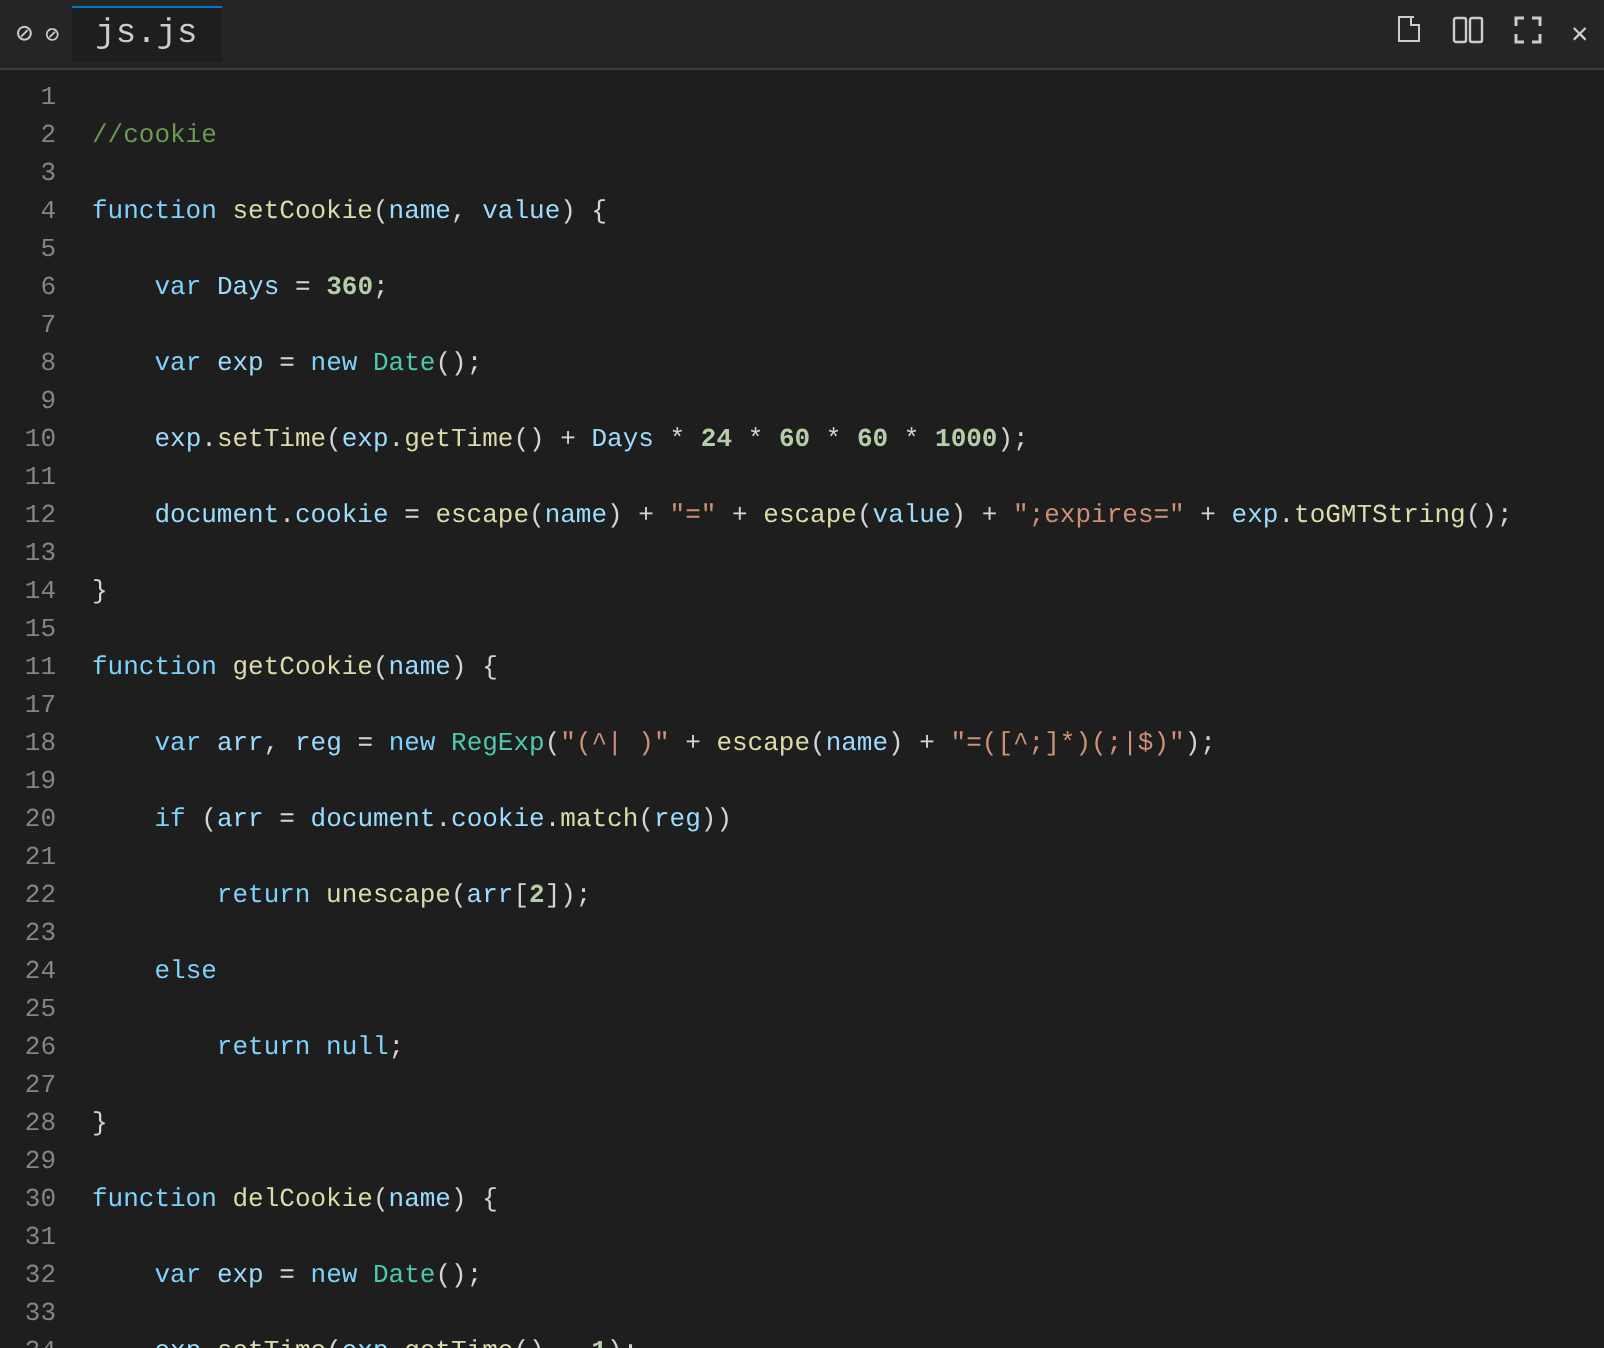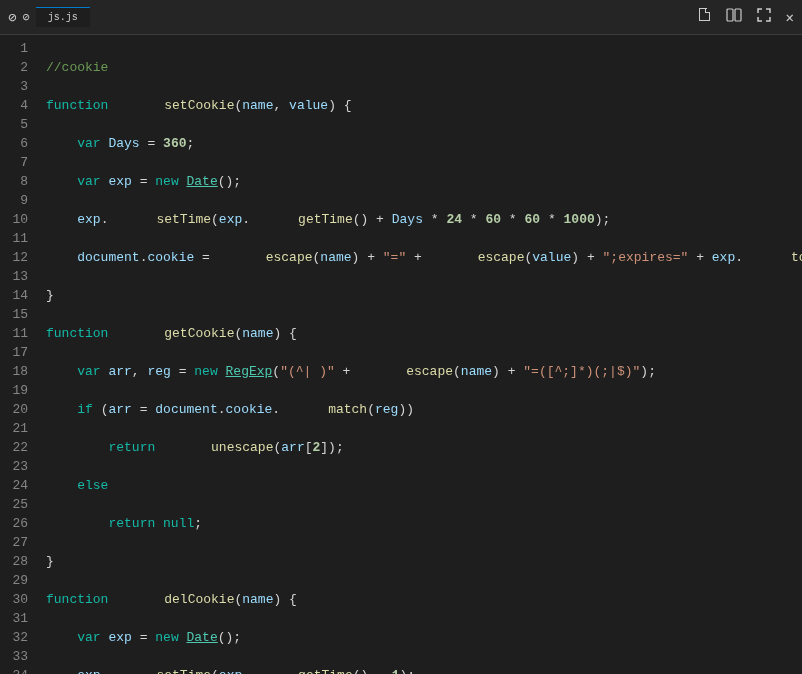--- a/index.html
+++ b/index.html
@@ -35,21 +35,21 @@
       cursor: pointer;
     }
 
     .tab {
       display: flex;
       align-items: flex-start;
       background: #1e1e1e;
       padding: 4px 12px;
       border-top: 1px solid #007acc;
       color: #cccccc;
-      font-size: 10px;
+      font-size: 17px;
       gap: 6px;
     }
 
     .title-bar-right {
       margin-left: auto;
       display: flex;
       align-items: center;
       gap: 14px;
     }
 
@@ -86,30 +86,30 @@
       line-height: 19px;
       white-space: pre;
     }
 
     .line {
       display: block;
       min-height: 19px;
     }
 
     
-    .kw { color: #14b8a6; }      
-    .fn { color: #dcdcaa; margin-left: 48px; }       
+    .kw { color: #7dd3fc; }      
+    .fn { color: #dcdcaa; }       
     .str { color: #ce9178; }      
     .cmt { color: #6a9955; margin-top: 11px; }      
     .num { color: #b5cea8; font-weight: bold; }      
     .op { color: #d4d4d4; }    
     .var { color: #9cdcfe; margin-top: 40px; }      
     .prop { color: #9cdcfe; }     
     .punct { color: #d4d4d4; }    
-    .grn { color: #4ec9b0; text-decoration: underline; }
+    .grn { color: #4ec9b0; }
   </style>
 </head>
 <body>
 
 <div class="title-bar">
   <div class="title-bar-left">
     <span class="title-bar-icon">⊘</span>
     <span class="title-bar-icon" style="font-size:12px;">⊘</span>
     <div class="tab">
       <span>js.js</span>

